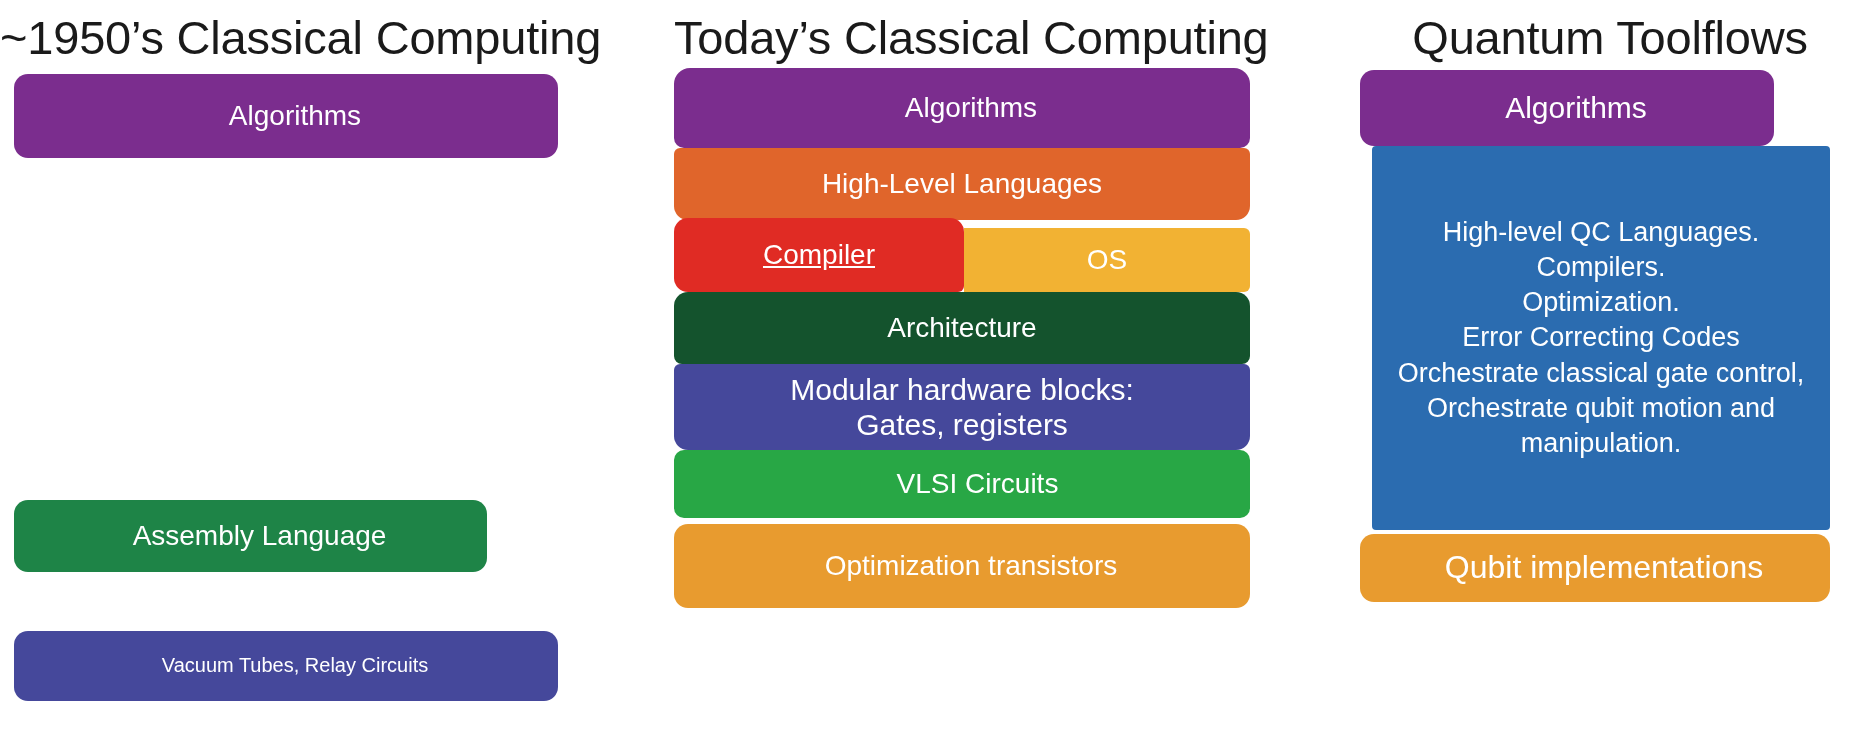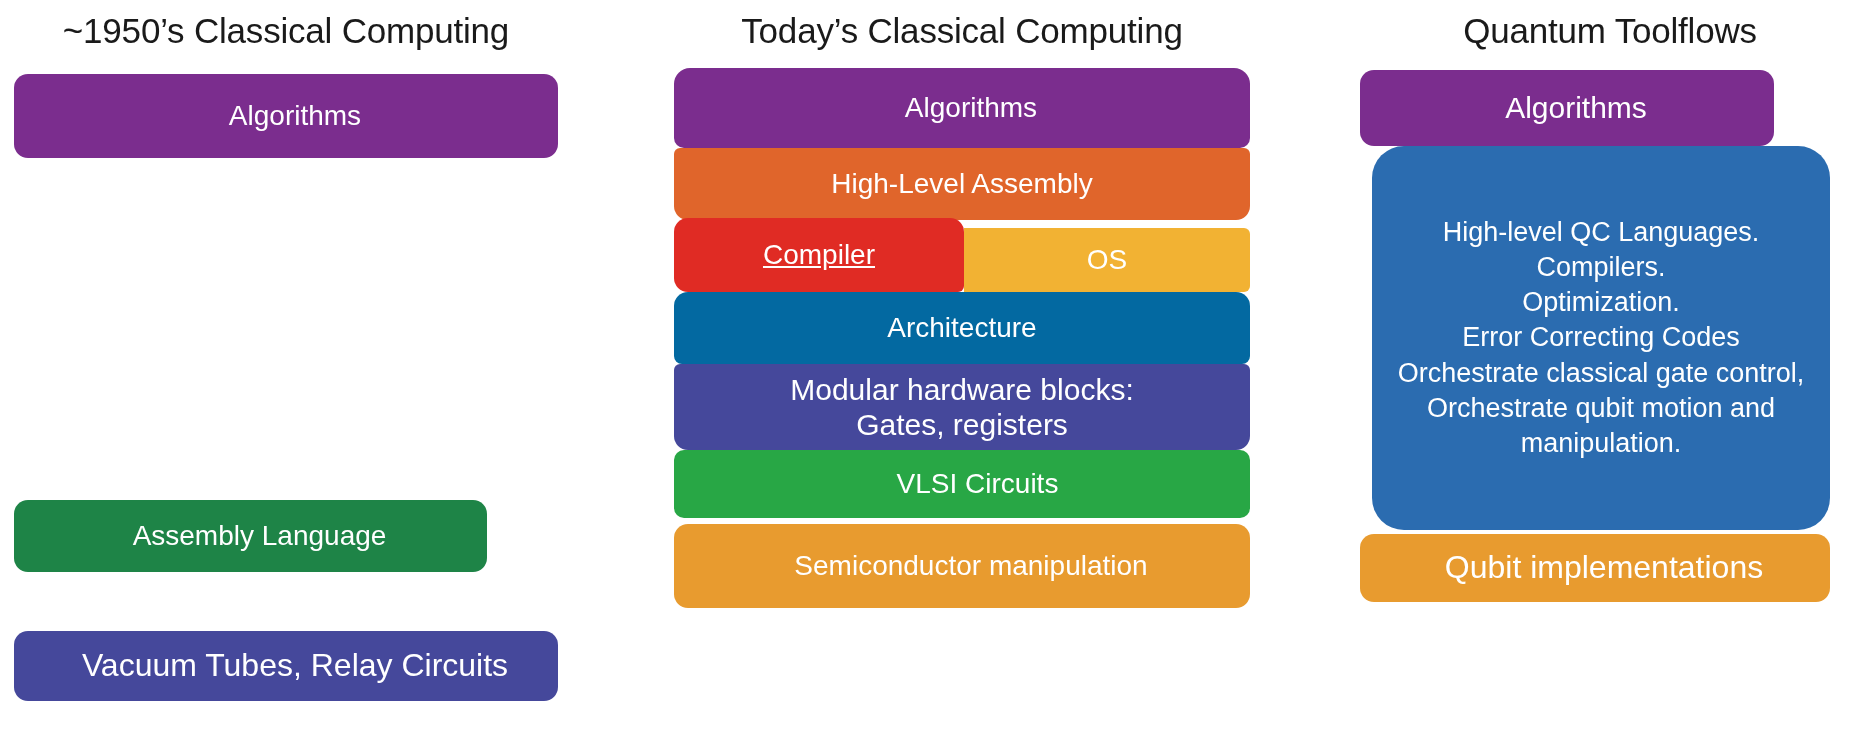--- a/index.html
+++ b/index.html
@@ -20,21 +20,21 @@
     width: 1876px;
     height: 742px;
   }
 
   .column {
     position: absolute;
     top: 0;
   }
 
   .col-title {
-    font-size: 35px;
+    font-size: 47px;
     font-weight: 400;
     color: #1a1a1a;
     text-align: center;
     line-height: 1.1;
     letter-spacing: -0.2px;
     white-space: nowrap;
   }
 
   .layer {
     position: absolute;
@@ -67,80 +67,80 @@
   .qbig {
     position: absolute;
     box-sizing: border-box;
     display: flex;
     align-items: center;
     justify-content: center;
     text-align: center;
     color: #ffffff;
     font-size: 27px;
     line-height: 1.30;
-    border-radius: 32px;
+    border-radius: 4px;
     padding: 10px 14px;
     white-space: pre-line;
   }
 </style>
 </head>
 <body>
 
 <div class="diagram">
 
   <div class="column" id="col1">
     <div class="col-title">~1950’s Classical Computing</div>
 
     <div class="layer rounded-all" style="left:14px; top:74px; width:544px; height:84px; background:#7B2D8E;">
       <span>Algorithms</span>
     </div>
 
     <div class="layer rounded-all" style="left:14px; top:500px; width:473px; height:72px; background:#1E8447;">
       <span>Assembly Language</span>
     </div>
 
-    <div class="layer rounded-all" style="left:14px; top:631px; width:544px; height:70px; background:#45489B; font-size:32px;">
+    <div class="layer rounded-all" style="left:14px; top:631px; width:544px; height:70px; background:#45489B; font-size:20px;">
       <span>Vacuum Tubes, Relay Circuits</span>
     </div>
   </div>
 
   <div class="column" id="col2">
     <div class="col-title">Today’s Classical Computing</div>
 
     <div class="layer rounded-all" style="left:0px; top:68px; width:576px; height:80px; background:#7B2D8E; border-radius:16px 16px 10px 10px;">
       <span>Algorithms</span>
     </div>
 
     <div class="layer" style="left:0px; top:148px; width:576px; height:72px; background:#E0652B; border-radius:6px 6px 14px 14px;">
-      <span>High-Level Assembly</span>
+      <span>High-Level Languages</span>
     </div>
 
     <div class="layer" style="left:0px; top:218px; width:290px; height:74px; background:#E02B24; border-radius:14px 14px 6px 14px;text-decoration:underline;">
       <span>Compiler</span>
     </div>
 
     <div class="layer" style="left:290px; top:228px; width:286px; height:64px; background:#F2B233; border-radius:0 6px 6px 0;">
       <span>OS</span>
     </div>
 
-    <div class="layer" style="left:0px; top:292px; width:576px; height:72px; background:#0369a1; border-radius:14px 14px 8px 8px;">
+    <div class="layer" style="left:0px; top:292px; width:576px; height:72px; background:#14532d; border-radius:14px 14px 8px 8px;">
       <span>Architecture</span>
     </div>
 
     <div class="layer" style="left:0px; top:364px; width:576px; height:86px; background:#45489B; border-radius:6px 6px 14px 14px; white-space:pre-line; font-size:30px;">
       <span>Modular hardware blocks:
 Gates, registers</span>
     </div>
 
     <div class="layer" style="left:0px; top:450px; width:576px; height:68px; background:#28A745; border-radius:10px 10px 10px 10px;padding-left:41px;">
       <span>VLSI Circuits</span>
     </div>
 
     <div class="layer rounded-all" style="left:0px; top:524px; width:576px; height:84px; background:#E89B2F;">
-      <span>Semiconductor manipulation</span>
+      <span>Optimization transistors</span>
     </div>
   </div>
 
   <div class="column" id="col3">
     <div class="col-title">Quantum Toolflows</div>
 
     <div class="layer rounded-all" style="left:0px; top:70px; width:414px; height:76px; background:#7B2D8E; font-size:30px;">
       <span>Algorithms</span>
     </div>
 

